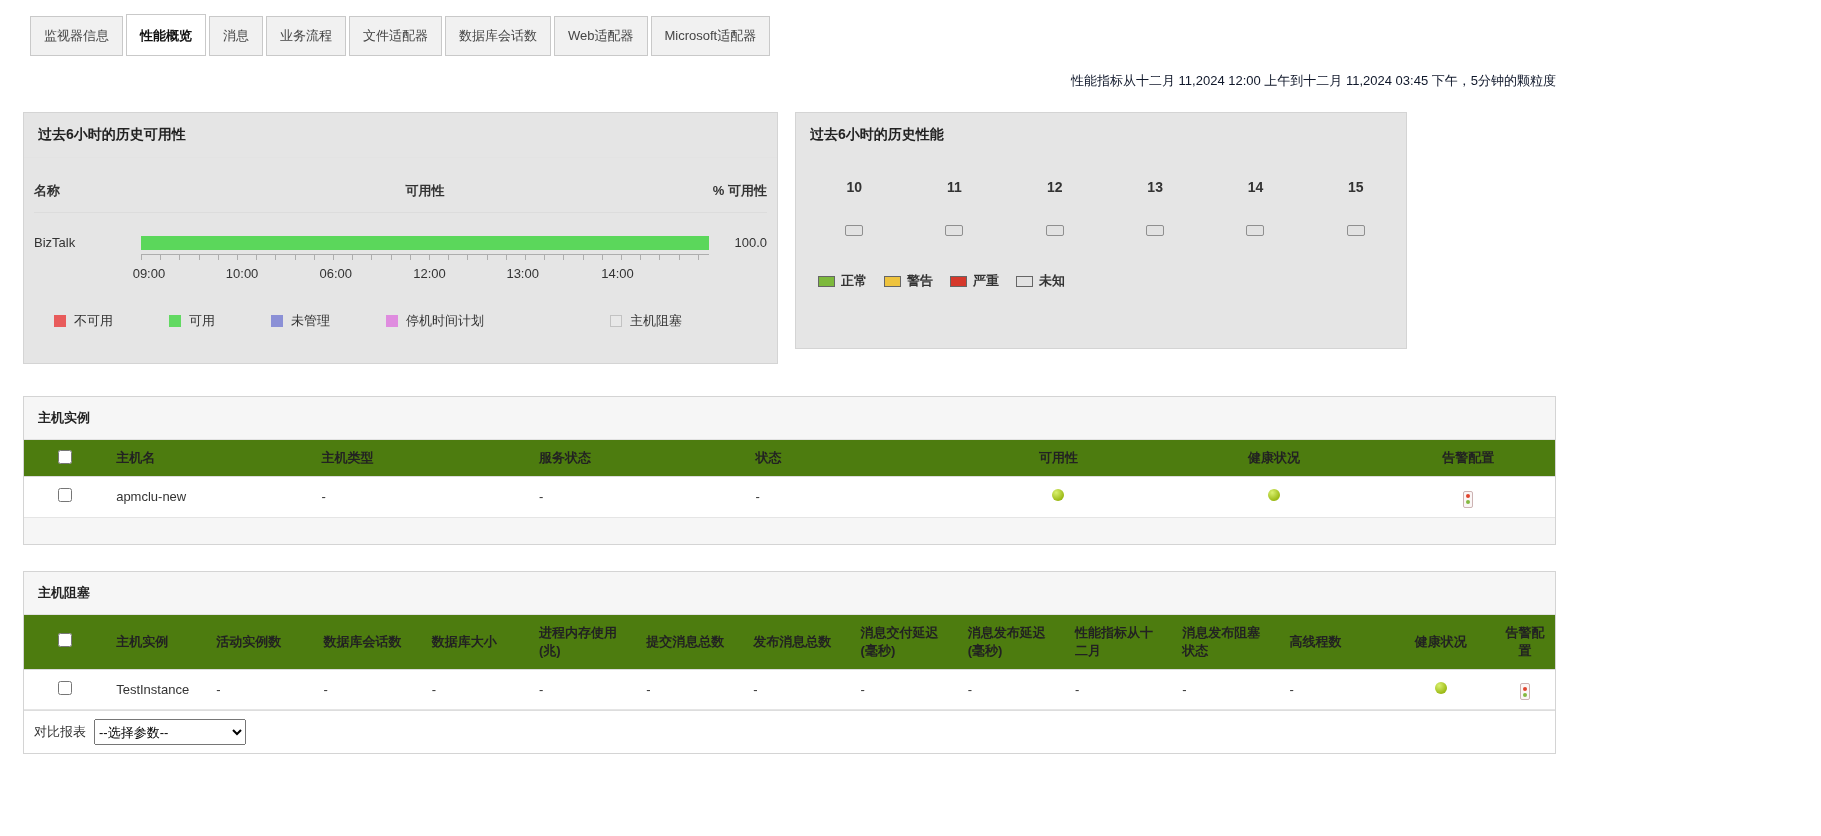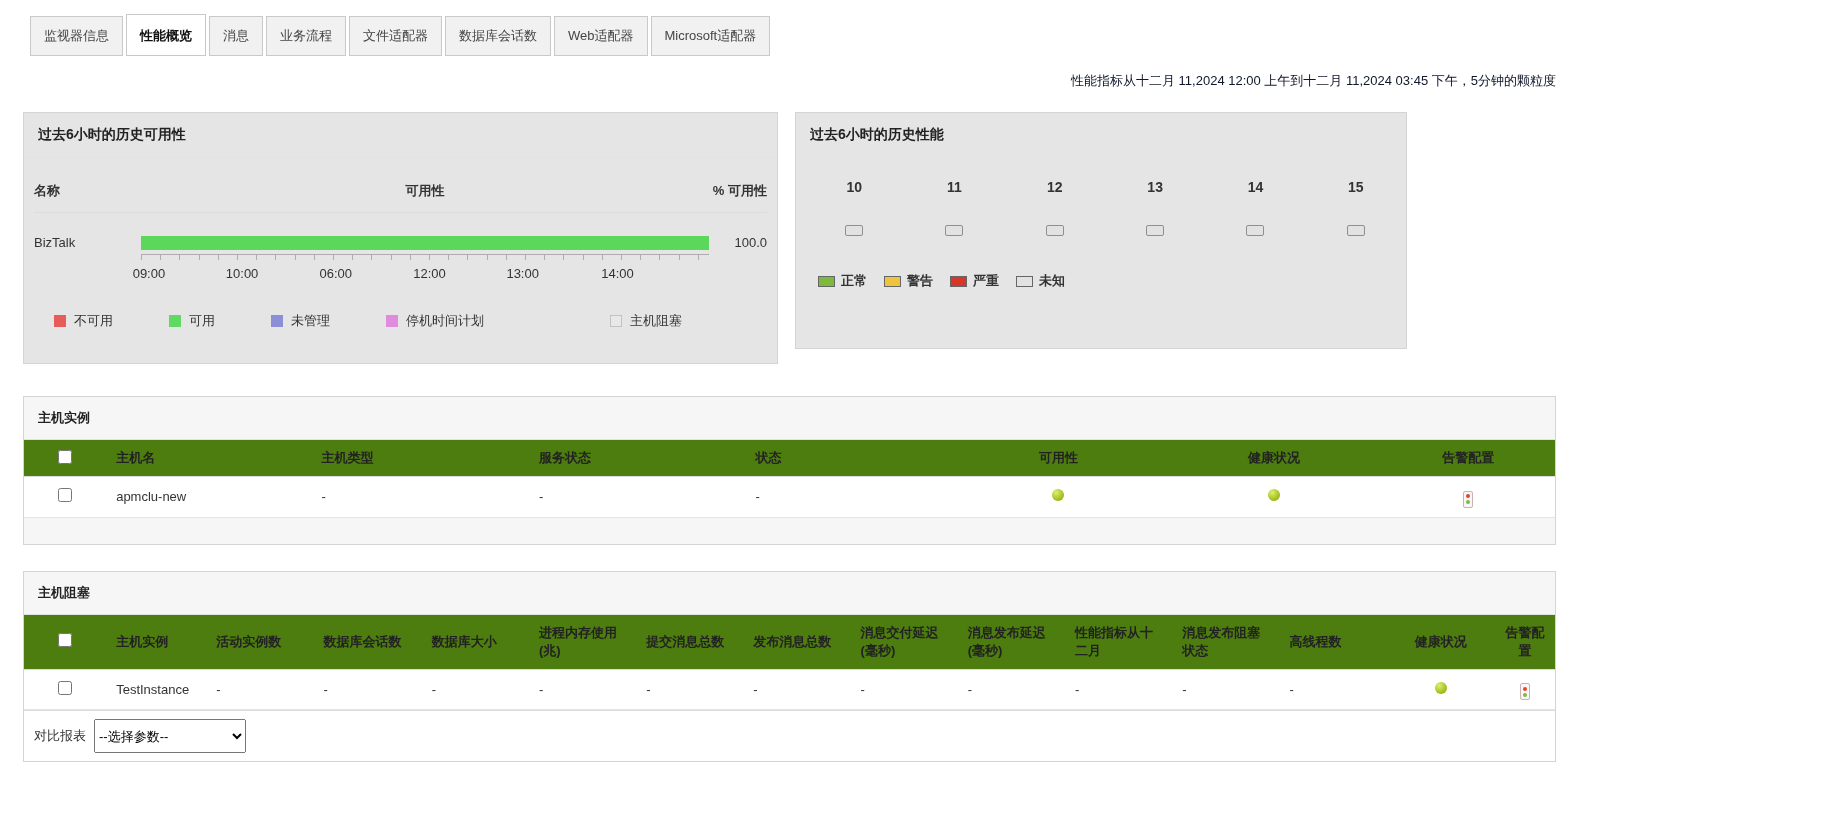--- a/index.html
+++ b/index.html
@@ -114,21 +114,21 @@
   }
   .alarm i { width: 4px; height: 4px; border-radius: 50%; display: block; }
   .alarm .r { background: #e0442e; }
   .alarm .g { background: #84b940; }
 
   .compare-row {
     background: #fff; border-top: 1px solid #ddd;
     padding: 8px 10px; display: flex; align-items: center;
   }
   .compare-row .lbl { margin-right: 8px; }
-  select { height: 34px; width: 152px; font-size: 13px; font-family: "Liberation Sans", sans-serif; }
+  select { height: 26px; width: 152px; font-size: 13px; font-family: "Liberation Sans", sans-serif; }
 </style>
 </head>
 <body>
 
 <div class="content">
 
   <div class="tabs">
     <div class="tab">监视器信息</div>
     <div class="tab active">性能概览</div>
     <div class="tab">消息</div>

